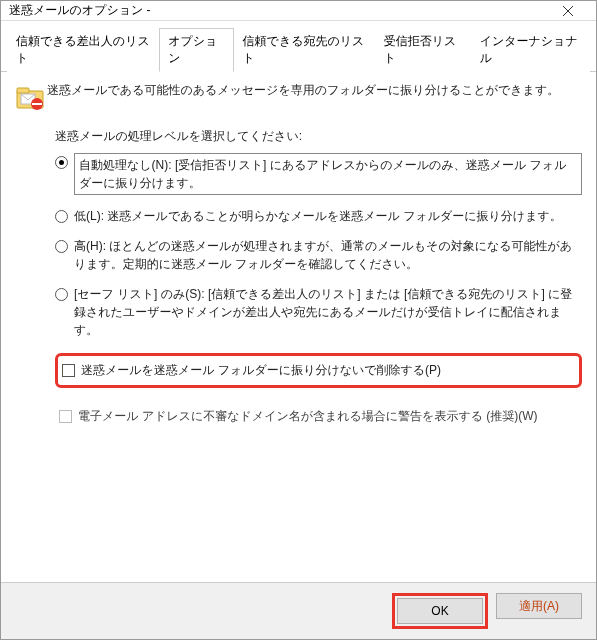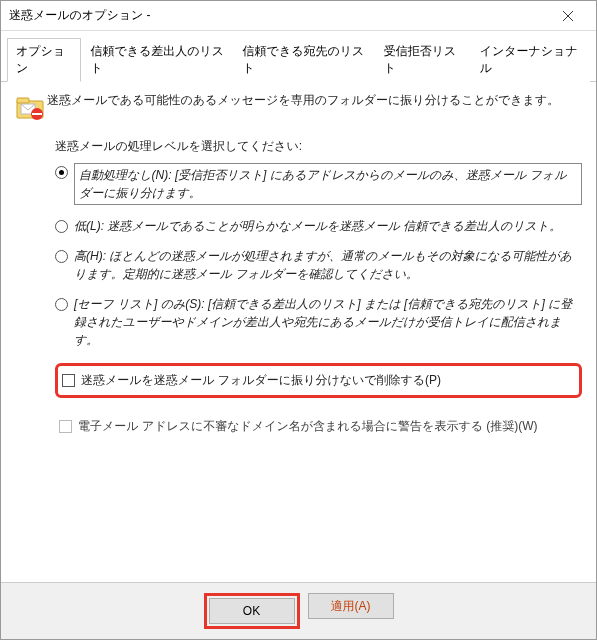--- a/index.html
+++ b/index.html
@@ -1,59 +1,59 @@
 <!DOCTYPE html>
 <html><head>
 <meta charset="utf-8">
 <style>
 * { box-sizing: border-box; margin: 0; padding: 0; }
 body { font-family: "Yu Gothic UI", "Meiryo", sans-serif; font-size: 12px; background: #fff; width: 597px; height: 640px; border: 1px solid #999; display: flex; flex-direction: column; }
-.titlebar { height: 30px; display: flex; align-items: center; padding: 0 8px; border-bottom: 1px solid #ddd; }
+.titlebar { height: 20px; display: flex; align-items: center; padding: 0 8px; border-bottom: 1px solid #ddd; }
 .titlebar .title { flex: 1; font-size: 12px; }
 .titlebar .close { width: 40px; height: 30px; display: flex; align-items: center; justify-content: center; cursor: pointer; }
 .titlebar .close svg { width: 10px; height: 10px; }
 .tabs { display: flex; padding: 6px 6px 0 6px; border-bottom: 1px solid #ccc; }
 .tab { padding: 4px 8px; font-size: 12px; cursor: pointer; border: 1px solid transparent; border-bottom: none; position: relative; top: 1px; background: #fff; }
 .tab.active { border-color: #ccc; background: #fff; border-bottom: 1px solid #fff; }
 .content { flex: 1; padding: 10px 14px; color: #222; }
 .intro-row { display: flex; align-items: flex-start; margin-bottom: 14px; }
 .folder-icon { width: 32px; height: 32px; flex-shrink: 0; }
 .level-label { margin: 0 0 8px 40px; }
-.options { margin-left: 40px; font-style: italic; }
+.options { margin-left: 40px; }
 .radio-row { display: flex; align-items: flex-start; gap: 6px; margin-bottom: 12px; line-height: 1.5; }
 .radio { width: 13px; height: 13px; border: 1px solid #555; border-radius: 50%; flex-shrink: 0; margin-top: 3px; position: relative; }
 .radio.checked::after { content: ""; position: absolute; width: 5px; height: 5px; background: #000; border-radius: 50%; top: 3px; left: 3px; }
 .radio-text { flex: 1; }
 .radio-row.boxed .radio-text { border: 1px solid #888; padding: 2px 4px; }
 .checkbox-row { display: flex; align-items: center; gap: 6px; margin: 14px 0 0 40px; padding: 6px 4px; border-radius: 6px; }
 .checkbox { width: 13px; height: 13px; border: 1px solid #555; flex-shrink: 0; }
 .checkbox.disabled { border-color: #bbb; }
 .checkbox-row.highlighted { border: 3px solid #e7352c; }
 .checkbox-row.disabled { color: #404040; }
-.footer { border-top: 1px solid #ccc; padding: 10px 14px; display: flex; justify-content: center; gap: 8px; background: #f0f0f0; }
+.footer { border-top: 1px solid #ccc; padding: 10px 14px; display: flex; justify-content: flex-end; gap: 8px; background: #f0f0f0; }
 .btn { min-width: 86px; height: 26px; border: 1px solid #adadad; background: #e1e1e1; font-size: 12px; cursor: pointer; display: flex; align-items: center; justify-content: center; }
 .btn.disabled { color: #c2410c; cursor: default; }
 .btn-wrap.highlighted { border: 3px solid #e7352c; padding: 2px; }
 </style>
 </head>
 <body>
 
 <div class="titlebar">
   <div class="title">迷惑メールのオプション -</div>
   <div class="close">
     <svg viewBox="0 0 10 10">
         <line x1="0" y1="0" x2="10" y2="10" stroke="#333" stroke-width="1"></line>
         <line x1="10" y1="0" x2="0" y2="10" stroke="#333" stroke-width="1"></line>
       </svg>
   </div>
 </div>
 
 <div class="tabs">
+  <div class="tab">信頼できる差出人のリスト</div>
   <div class="tab active">オプション</div>
-  <div class="tab">信頼できる差出人のリスト</div>
   <div class="tab">信頼できる宛先のリスト</div>
   <div class="tab">受信拒否リスト</div>
   <div class="tab">インターナショナル</div>
 </div>
 
 <div class="content">
   <div class="intro-row">
     <svg class="folder-icon" viewBox="0 0 32 32">
       <rect x="2" y="9" width="26" height="17" rx="1" fill="#f7d774" stroke="#c9a227"></rect>
       <rect x="2" y="6" width="12" height="5" rx="1" fill="#f7d774" stroke="#c9a227"></rect>
@@ -67,21 +67,21 @@
 
   <div class="level-label">迷惑メールの処理レベルを選択してください:</div>
 
   <div class="options">
     <div class="radio-row boxed">
       <div class="radio checked"></div>
       <div class="radio-text">自動処理なし(N):  [受信拒否リスト] にあるアドレスからのメールのみ、迷惑メール フォルダーに振り分けます。</div>
     </div>
     <div class="radio-row">
       <div class="radio"></div>
-      <div class="radio-text">低(L): 迷惑メールであることが明らかなメールを迷惑メール 信頼できる差出人のリスト。</div>
+      <div class="radio-text">低(L): 迷惑メールであることが明らかなメールを迷惑メール フォルダーに振り分けます。</div>
     </div>
     <div class="radio-row">
       <div class="radio"></div>
       <div class="radio-text">高(H): ほとんどの迷惑メールが処理されますが、通常のメールもその対象になる可能性があります。定期的に迷惑メール フォルダーを確認してください。</div>
     </div>
     <div class="radio-row">
       <div class="radio"></div>
       <div class="radio-text">[セーフ リスト] のみ(S): [信頼できる差出人のリスト] または [信頼できる宛先のリスト] に登録されたユーザーやドメインが差出人や宛先にあるメールだけが受信トレイに配信されます。</div>
     </div>
   </div>

